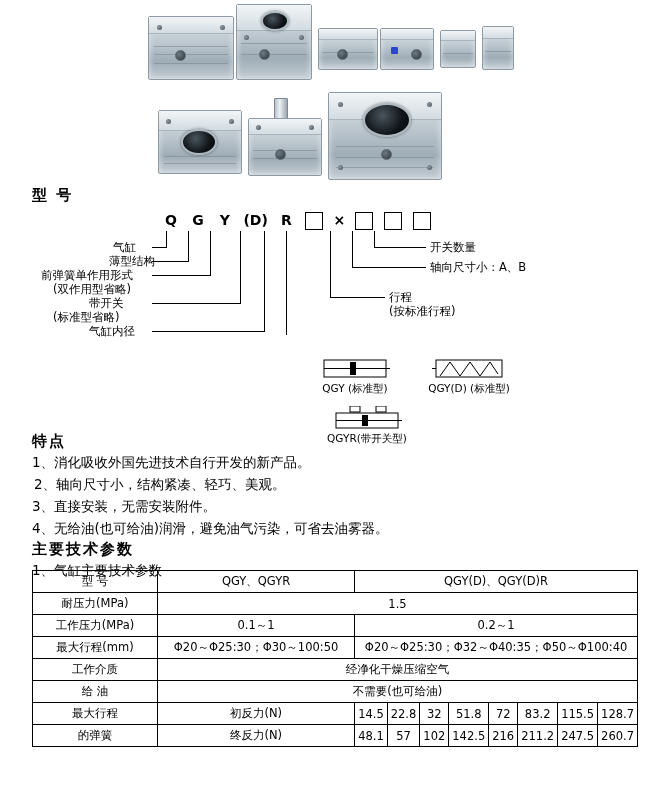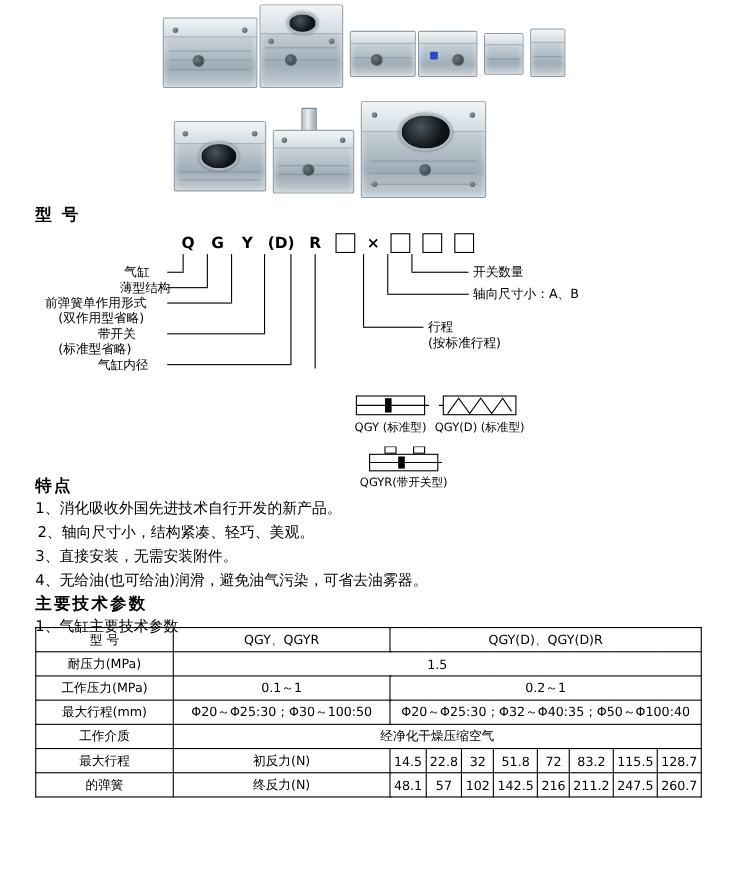--- a/index.html
+++ b/index.html
@@ -237,21 +237,21 @@
 <div class="sym" style="left:310px;top:356px;width:90px;">
   <svg width="70" height="26" style="display:block;margin:0 auto;">
     <rect x="4" y="4" width="62" height="17" fill="#fff" stroke="#000" stroke-width="1"></rect>
     <line x1="4" y1="12.5" x2="30" y2="12.5" stroke="#000" stroke-width="1"></line>
     <rect x="30" y="6" width="6" height="13" fill="#000"></rect>
     <line x1="36" y1="12.5" x2="70" y2="12.5" stroke="#000" stroke-width="1"></line>
   </svg>
   <div>QGY (标准型)</div>
 </div>
 
-<div class="sym" style="left:384px;top:356px;width:104px;">
+<div class="sym" style="left:417px;top:356px;width:104px;">
   <svg width="74" height="26" style="display:block;margin:0 auto;">
     <rect x="4" y="4" width="66" height="17" fill="#fff" stroke="#000" stroke-width="1"></rect>
     <polyline points="8,20 18,6 28,20 38,6 48,20 58,6 66,18" fill="none" stroke="#000" stroke-width="1"></polyline>
     <line x1="0" y1="12.5" x2="4" y2="12.5" stroke="#000" stroke-width="1"></line>
   </svg>
   <div>QGY(D) (标准型)</div>
 </div>
 
 <div class="sym" style="left:312px;top:406px;width:110px;">
   <svg width="70" height="26" style="display:block;margin:0 auto;">
@@ -293,20 +293,24 @@
   <tr>
     <td class="lab">最大行程(mm)</td>
     <td colspan="2">Φ20～Φ25:30；Φ30～100:50</td>
     <td colspan="8">Φ20～Φ25:30；Φ32～Φ40:35；Φ50～Φ100:40</td>
   </tr>
   <tr>
     <td class="lab">工作介质</td>
     <td colspan="10">经净化干燥压缩空气</td>
   </tr>
   <tr>
+    <td class="lab">给  油</td>
+    <td colspan="10">不需要(也可给油)</td>
+  </tr>
+  <tr>
     <td class="lab" style="width:62px;">最大行程</td>
     <td colspan="2" style="width:120px;">初反力(N)</td>
     <td>14.5</td>
     <td>22.8</td>
     <td>32</td>
     <td>51.8</td>
     <td>72</td>
     <td>83.2</td>
     <td>115.5</td>
     <td>128.7</td>

